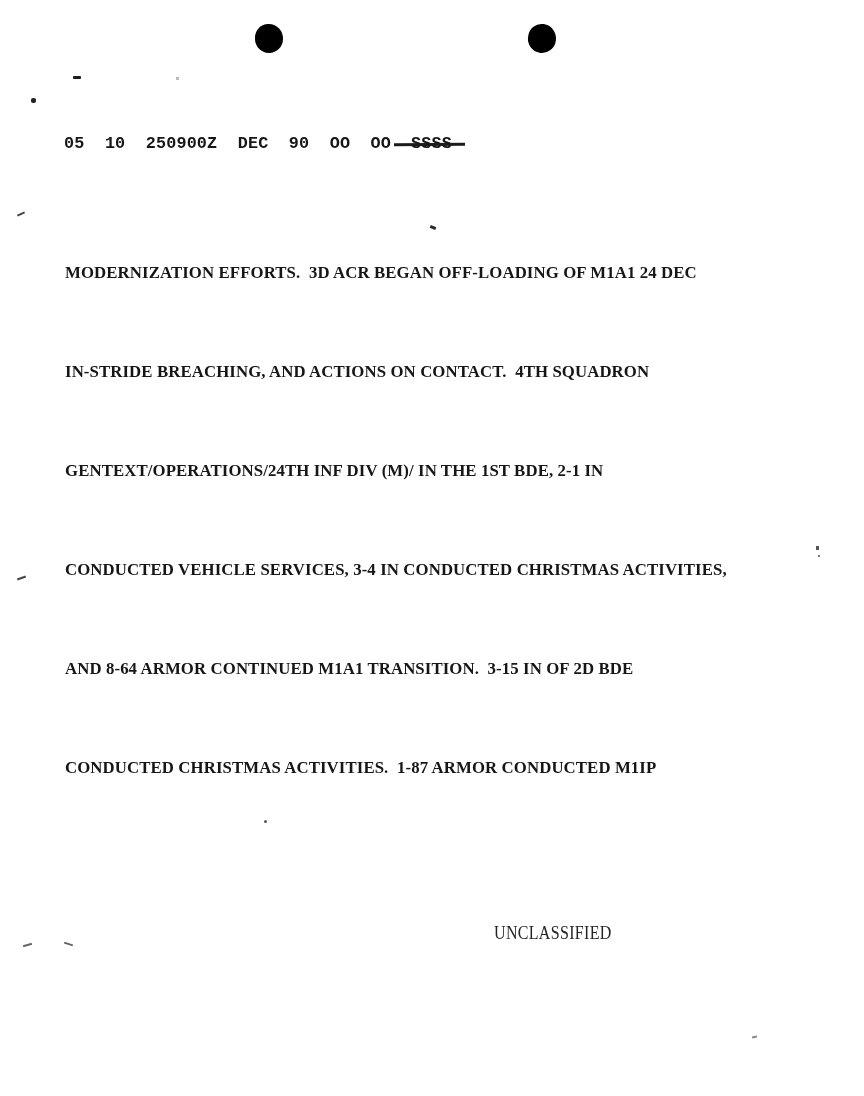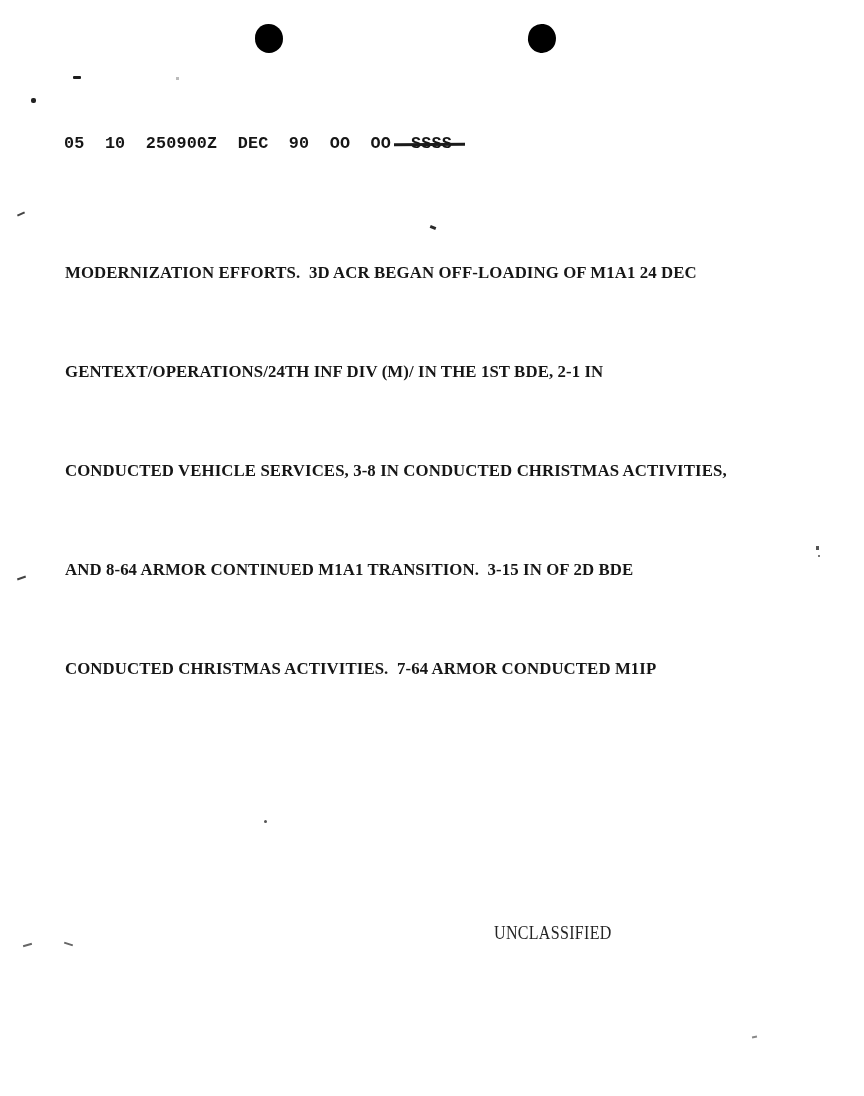--- a/index.html
+++ b/index.html
@@ -50,24 +50,25 @@
 
 <div class="page">
 
   <div class="hole left"></div>
   <div class="hole right"></div>
 
   <div class="header-line"><span>05  10  250900Z  DEC  90  OO  OO</span><span class="struck">SSSS</span></div>
 
   <div class="body-block">
     <div class="line">MODERNIZATION EFFORTS.  3D ACR BEGAN OFF-LOADING OF M1A1 24 DEC</div>
+    <div class="line">IN-STRIDE BREACHING, AND ACTIONS ON CONTACT.  4TH SQUADRON</div>
     <div class="line">GENTEXT/OPERATIONS/24TH INF DIV (M)/ IN THE 1ST BDE, 2-1 IN</div>
-    <div class="line">CONDUCTED VEHICLE SERVICES, 3-8 IN CONDUCTED CHRISTMAS ACTIVITIES,</div>
+    <div class="line">CONDUCTED VEHICLE SERVICES, 3-4 IN CONDUCTED CHRISTMAS ACTIVITIES,</div>
     <div class="line">AND 8-64 ARMOR CONTINUED M1A1 TRANSITION.  3-15 IN OF 2D BDE</div>
-    <div class="line">CONDUCTED CHRISTMAS ACTIVITIES.  7-64 ARMOR CONDUCTED M1IP</div>
+    <div class="line">CONDUCTED CHRISTMAS ACTIVITIES.  1-87 ARMOR CONDUCTED M1IP</div>
     
     
     
     
     
     
     
     
     
     

